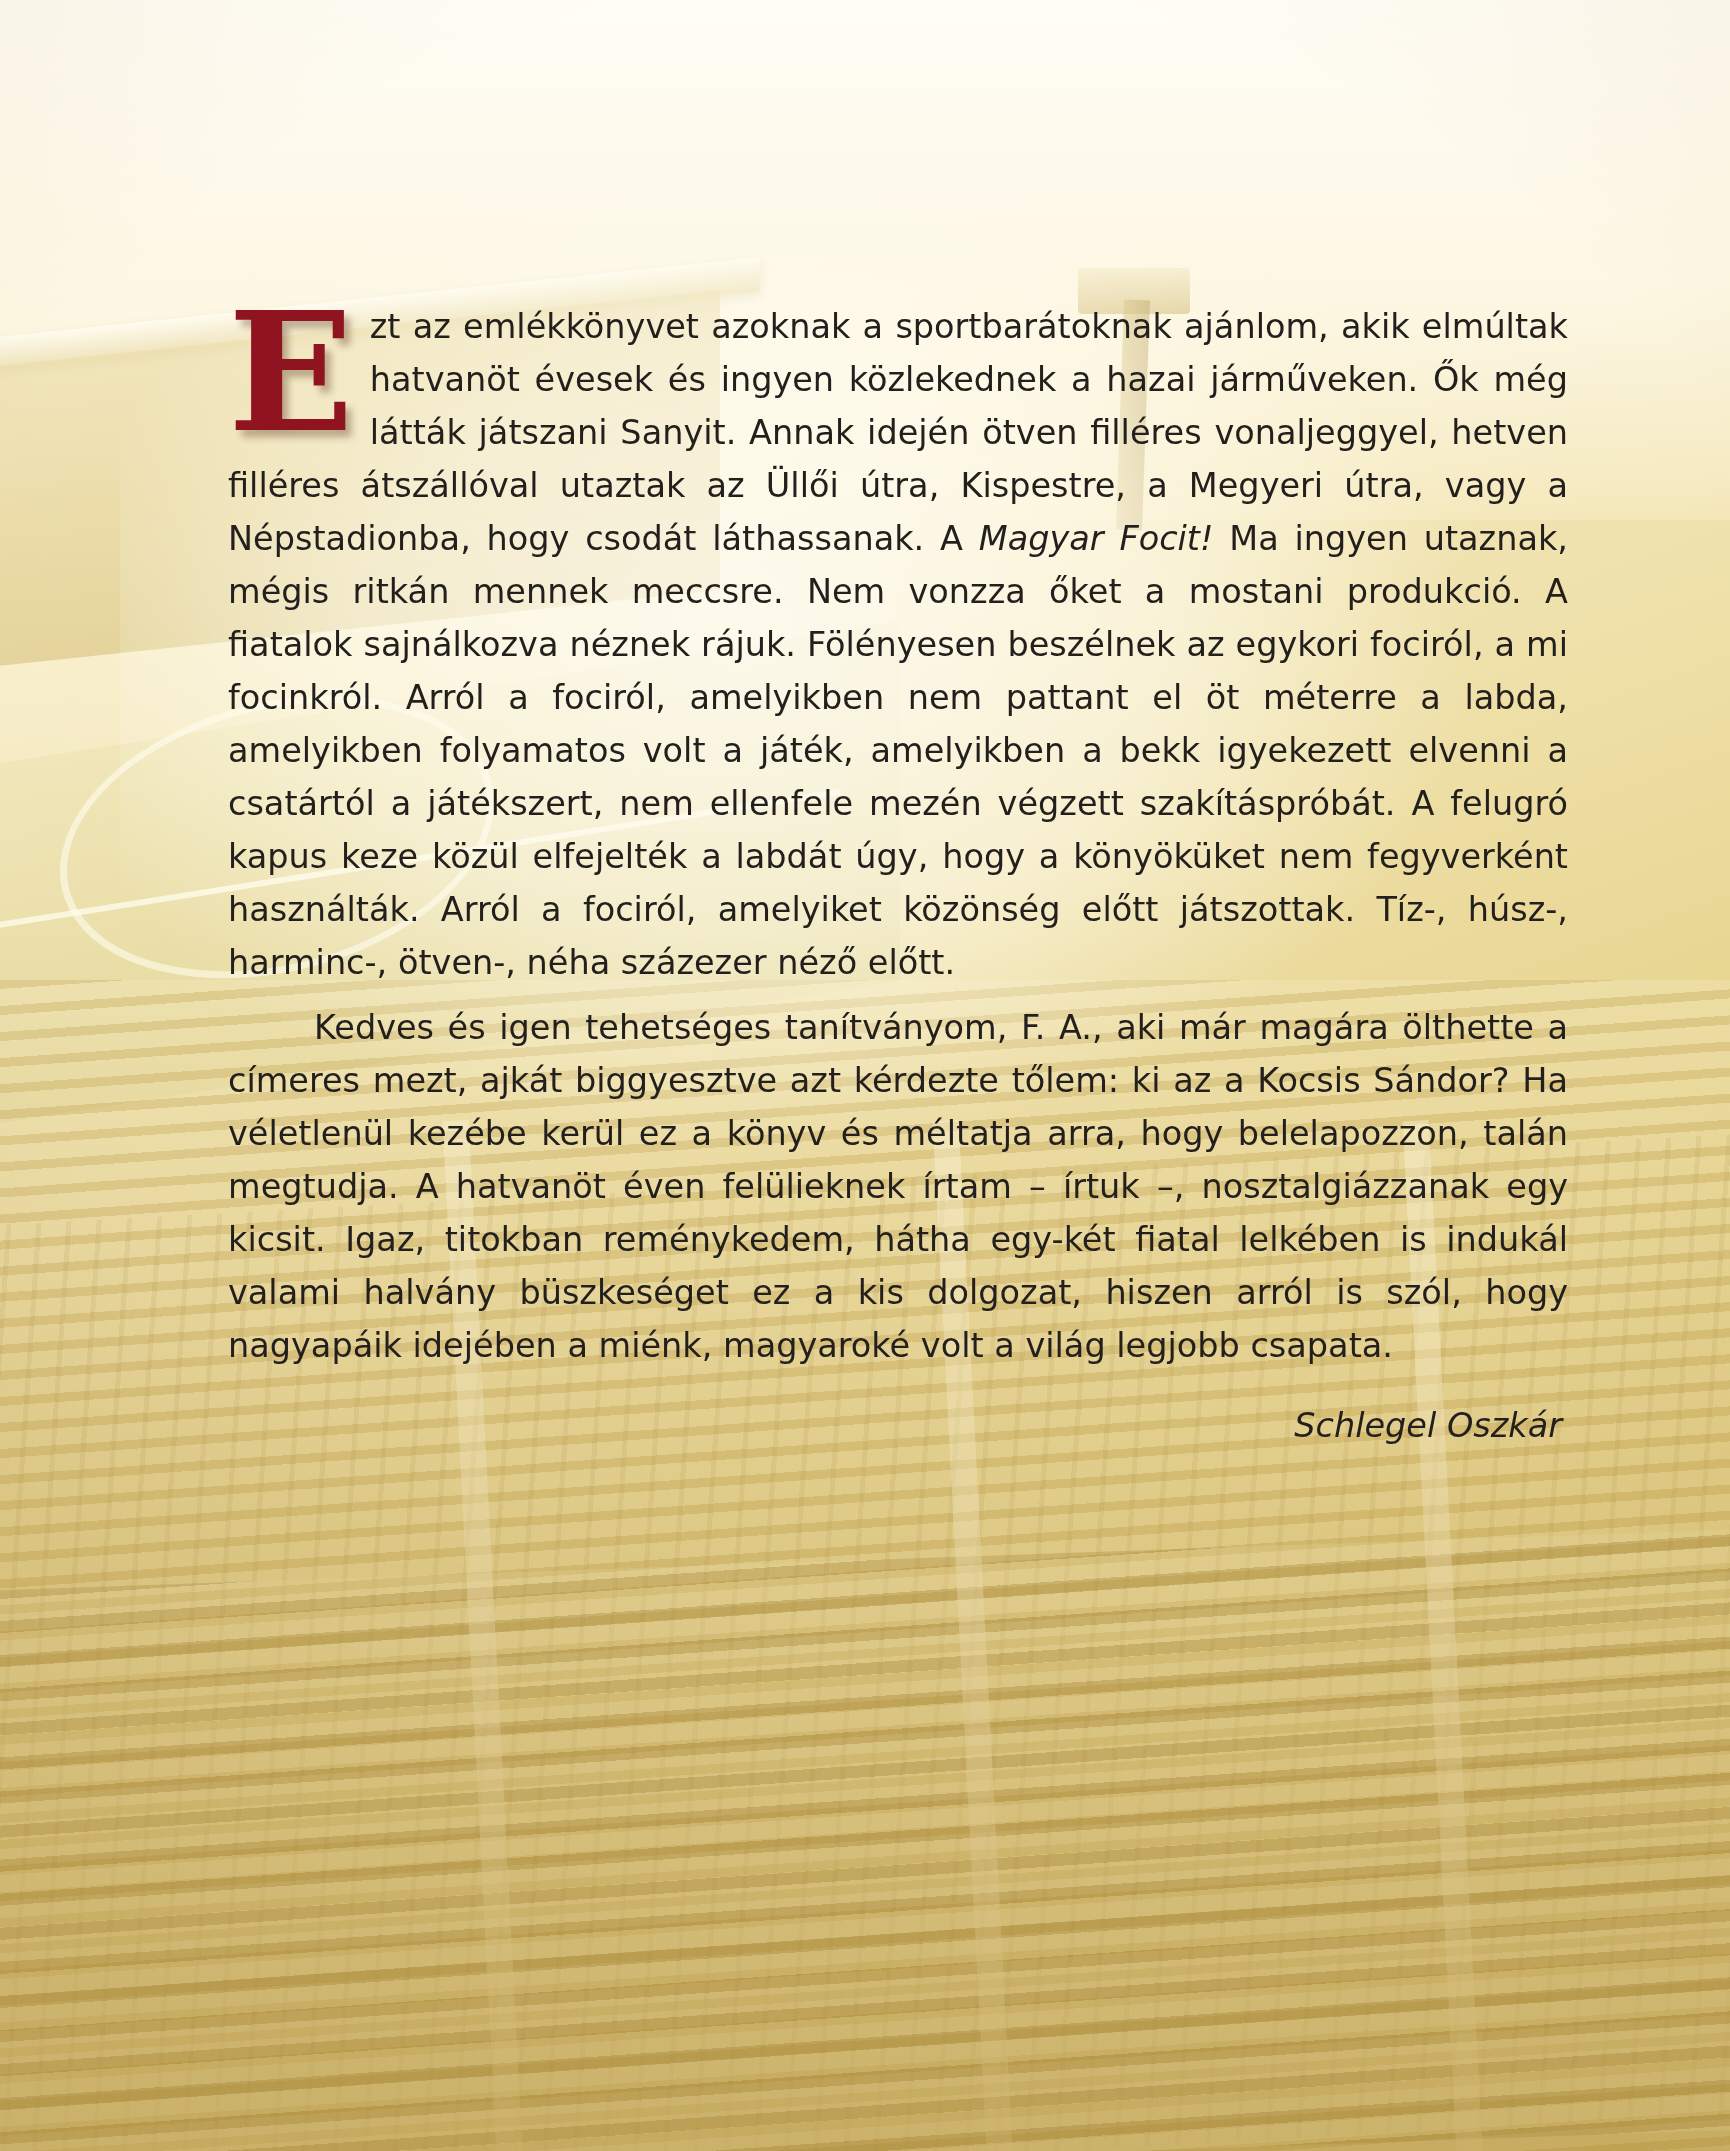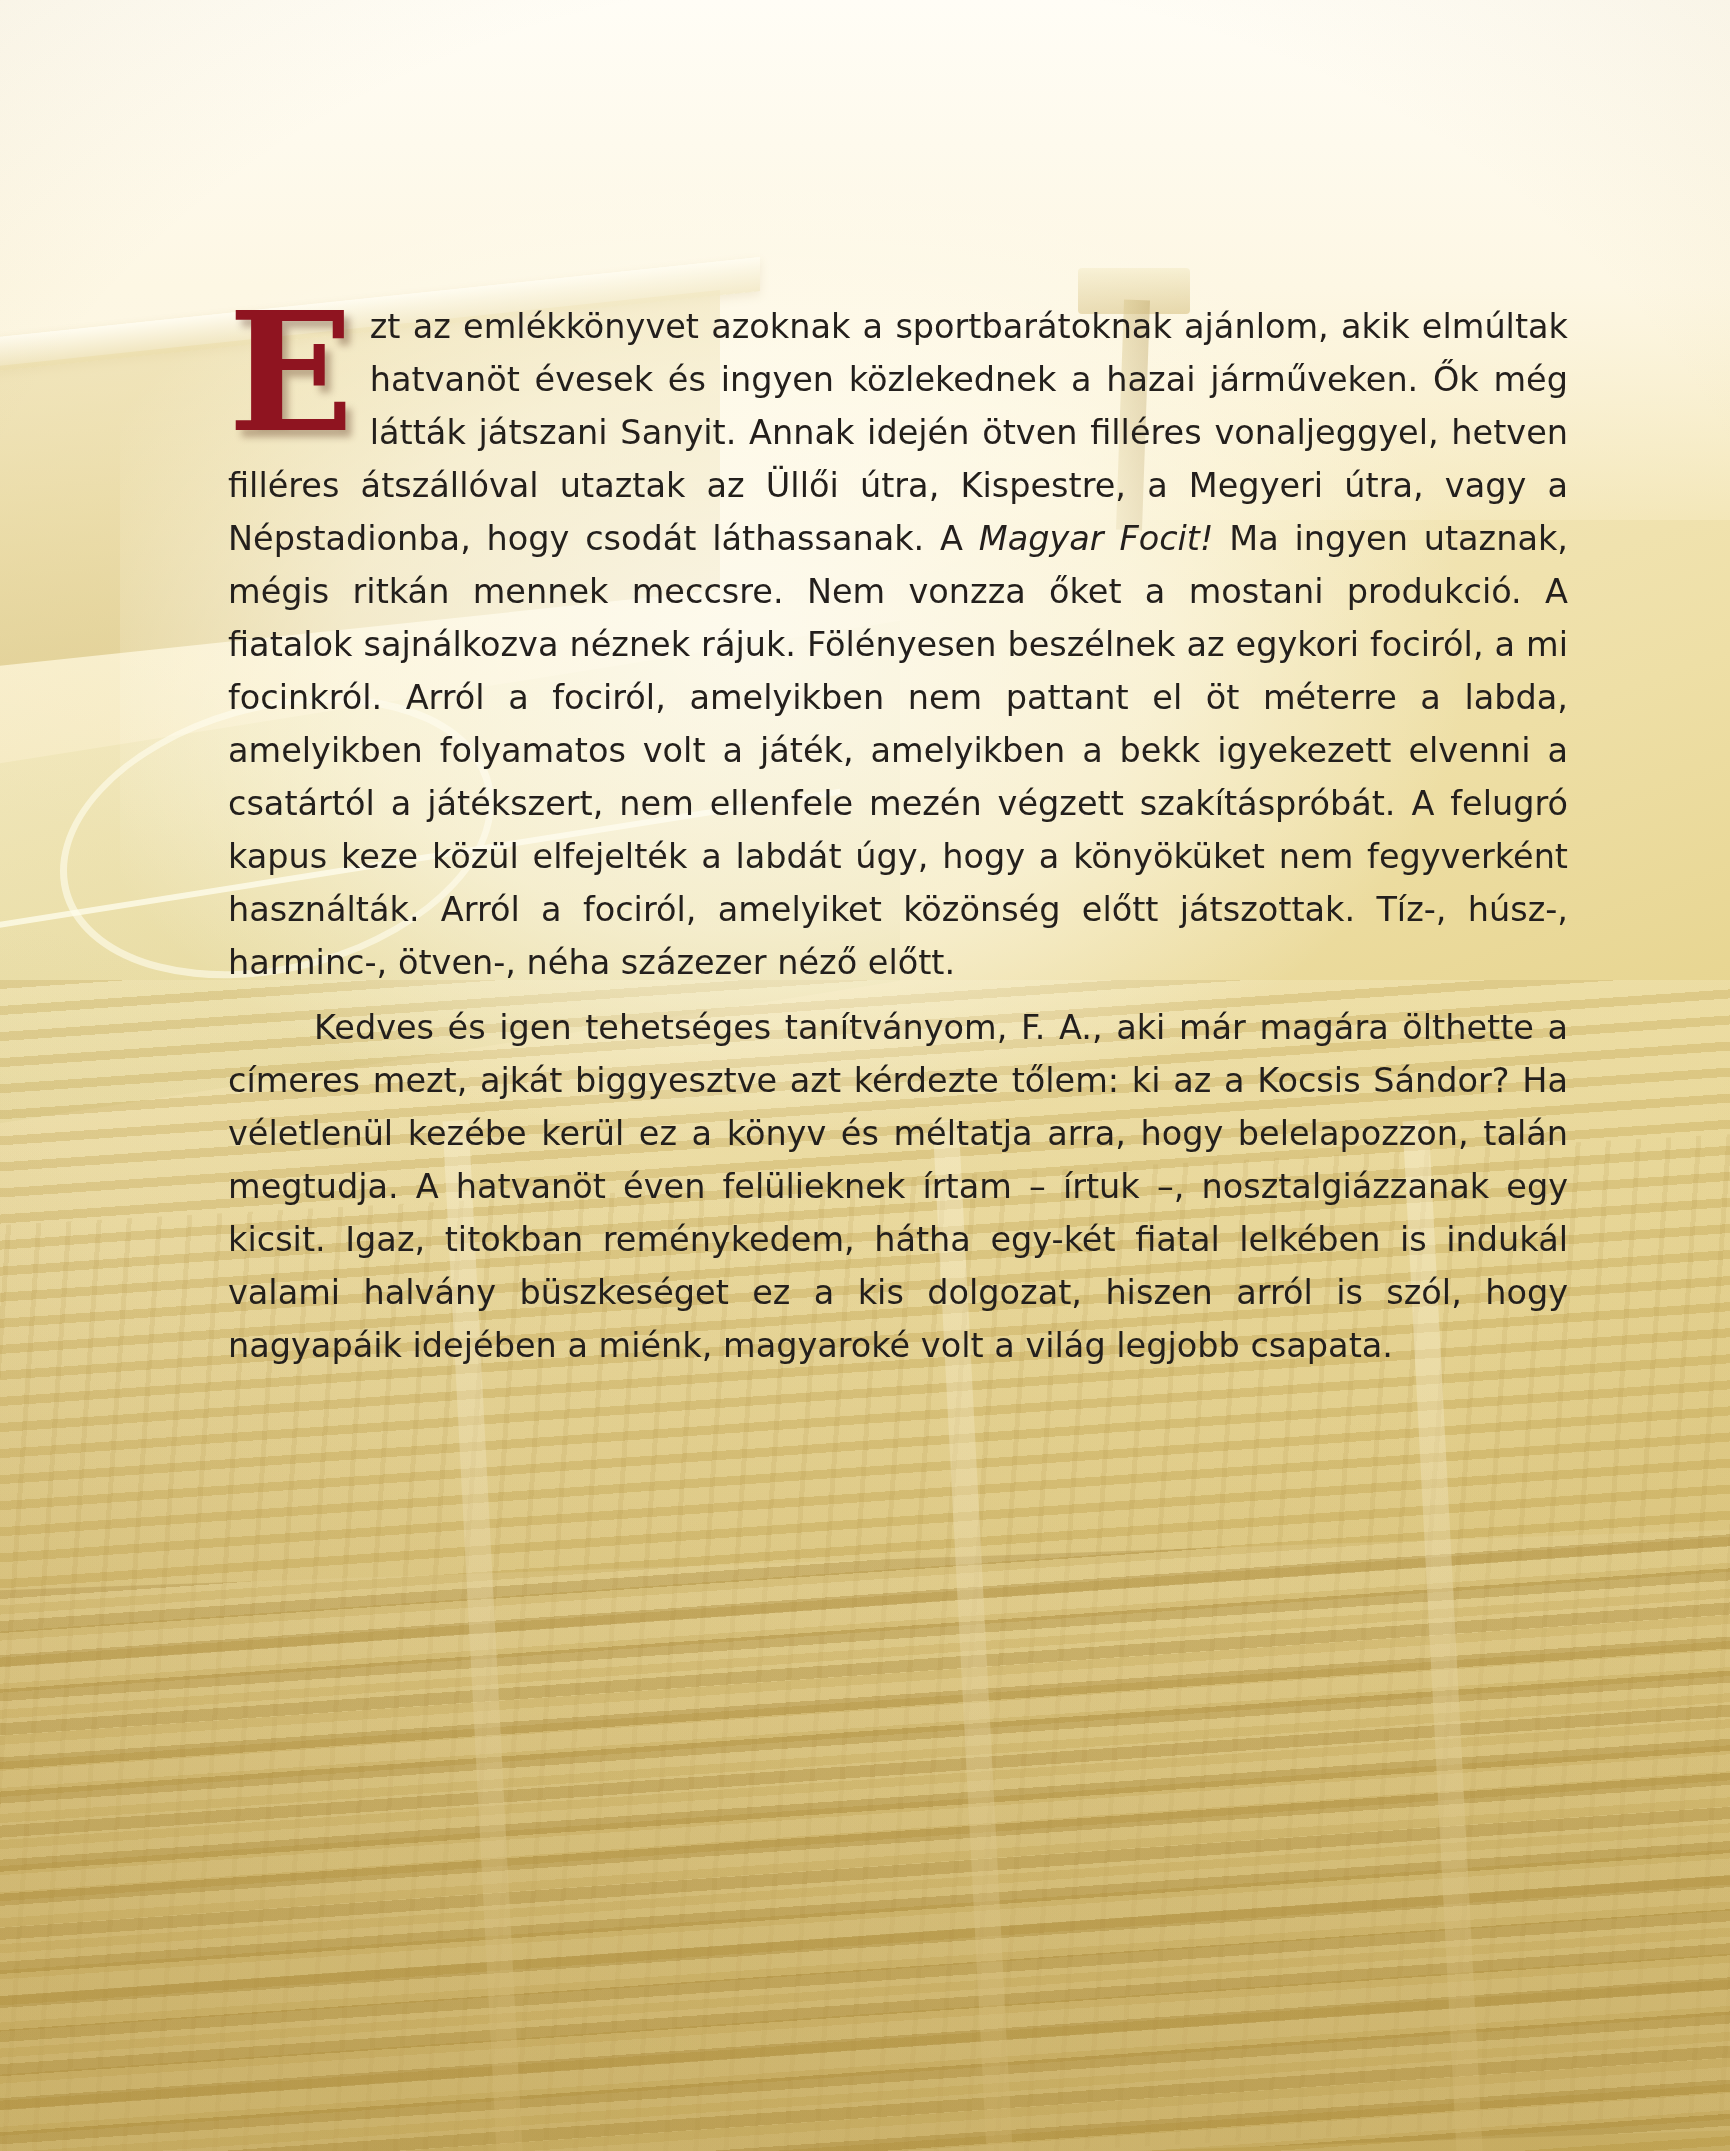--- a/index.html
+++ b/index.html
@@ -220,15 +220,16 @@
   <div class="text-wash"></div>
 
   <div class="content">
 
     <p class="body-text para-1">
       <span class="dropcap">E</span><span>zt az emlékkönyvet azoknak a sportbarátoknak ajánlom, akik elmúltak hatvanöt évesek és ingyen közlekednek a hazai járműveken. Ők még látták játszani Sanyit. Annak idején ötven filléres vonaljeggyel, hetven filléres átszállóval utaztak az Üllői útra, Kispestre, a Megyeri útra, vagy a Népstadionba, hogy csodát láthassanak. A </span><em class="title-italic">Magyar Focit!</em><span> Ma ingyen utaznak, mégis ritkán mennek meccsre. Nem vonzza őket a mostani produkció. A fiatalok sajnálkozva néznek rájuk. Fölényesen beszélnek az egykori fociról, a mi focinkról. Arról a fociról, amelyikben nem pattant el öt méterre a labda, amelyikben folyamatos volt a játék, amelyikben a bekk igyekezett elvenni a csatártól a játékszert, nem ellenfele mezén végzett szakításpróbát. A felugró kapus keze közül elfejelték a labdát úgy, hogy a könyöküket nem fegyverként használták. Arról a fociról, amelyiket közönség előtt játszottak. Tíz-, húsz-, harminc-, ötven-, néha százezer néző előtt.</span>
     </p>
 
     <p class="body-text para-2">Kedves és igen tehetséges tanítványom, F. A., aki már magára ölthette a címeres mezt, ajkát biggyesztve azt kérdezte tőlem: ki az a Kocsis Sándor? Ha véletlenül kezébe kerül ez a könyv és méltatja arra, hogy belelapozzon, talán megtudja. A hatvanöt éven felülieknek írtam – írtuk –, nosztalgiázzanak egy kicsit. Igaz, titokban reménykedem, hátha egy-két fiatal lelkében is indukál valami halvány büszkeséget ez a kis dolgozat, hiszen arról is szól, hogy nagyapáik idejében a miénk, magyaroké volt a világ legjobb csapata.</p>
 
+    <div class="signature">Schlegel Oszkár</div>
 
   </div>
 </div>
 
 </body></html>

